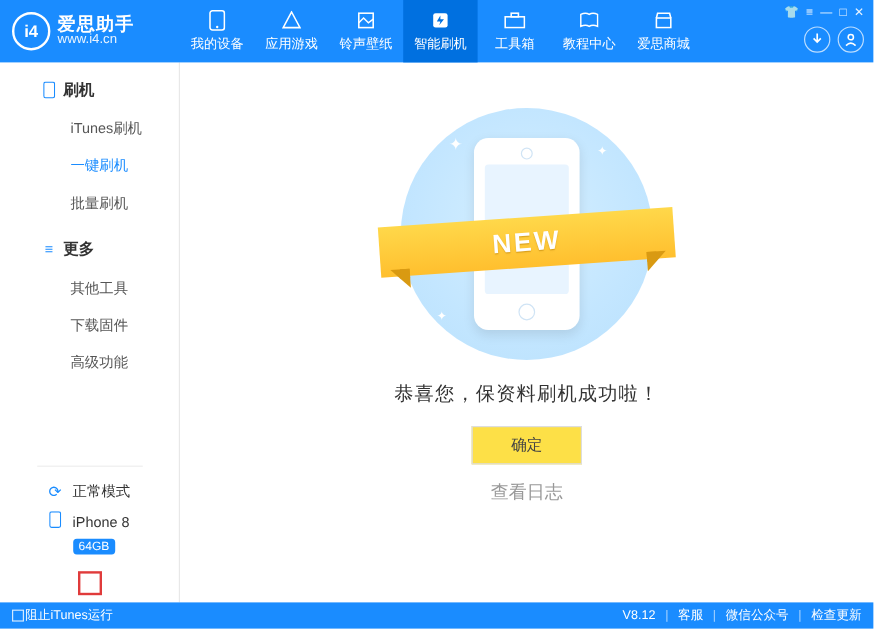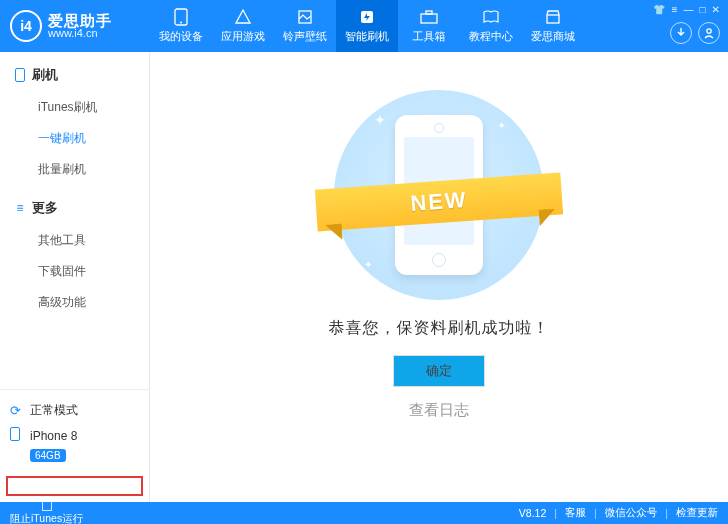--- a/index.html
+++ b/index.html
@@ -18,21 +18,21 @@
 .nav-icon { width: 18px; height: 18px; display: flex; align-items: center; justify-content: center; }
 .header-right { position: absolute; right: 8px; top: 4px; display: flex; gap: 6px; align-items: center; }
 .win-btn { color: #fff; font-size: 10px; cursor: pointer; opacity: 0.9; }
 .header-circles { position: absolute; right: 8px; top: 22px; display: flex; gap: 6px; }
 .hcircle { width: 22px; height: 22px; border: 1.5px solid rgba(255,255,255,0.7); border-radius: 50%; display: flex; align-items: center; justify-content: center; color: #fff; font-size: 11px; cursor: pointer; }
 
 
 .body { flex: 1; display: flex; min-height: 0; }
 
 
-.sidebar { width: 150px; border-right: 1px solid #e8e8e8; display: flex; flex-direction: column; font-size: 12px; color: #555; }
+.sidebar { width: 150px; border-right: 1px solid #e8e8e8; display: flex; flex-direction: column; font-size: 12px; color: #555; align-items: center; }
 .side-main { flex: 1; padding: 8px 0; overflow: auto; }
 .side-heading { display: flex; align-items: center; gap: 6px; padding: 6px 14px; color: #333; font-weight: bold; font-size: 13px; }
 .side-heading .hicon { color: #1a8cff; font-size: 12px; width: 12px; display: inline-flex; justify-content: center; }
 .side-items { padding: 2px 0 8px 0; }
 .side-item { padding: 7px 10px 7px 38px; cursor: pointer; }
 .side-item.active { color: #1a8cff; }
 .status-box { padding: 8px 10px; border-top: 1px solid #eee; }
 .status-row { display: flex; align-items: center; gap: 6px; padding: 4px 0; color: #333; }
 .status-row .sicon { color: #1a8cff; font-size: 13px; width: 14px; }
 .badge { display: inline-block; background: #1a8cff; color: #fff; font-size: 10px; padding: 1px 5px; border-radius: 3px; margin-left: 20px; }
@@ -47,26 +47,26 @@
 .phone { width: 88px; height: 160px; background: #fff; border-radius: 12px; box-shadow: 0 4px 10px rgba(0,0,0,0.1); position: relative; display: flex; flex-direction: column; align-items: center; }
 .phone::before { content: ""; position: absolute; top: 8px; width: 8px; height: 8px; border: 1px solid #d0e4f5; border-radius: 50%; }
 .phone .screen { margin-top: 22px; width: 70px; height: 108px; background: #e8f4ff; border-radius: 3px; }
 .phone::after { content: ""; position: absolute; bottom: 8px; width: 12px; height: 12px; border: 1px solid #d0e4f5; border-radius: 50%; }
 .ribbon { position: absolute; top: 88px; left: -18px; right: -18px; height: 48px; display: flex; align-items: center; justify-content: center; }
 .ribbon-body { background: linear-gradient(#ffd84a, #ffbf2e); height: 42px; width: 100%; display: flex; align-items: center; justify-content: center; color: #fff; font-weight: bold; font-size: 22px; letter-spacing: 2px; text-shadow: 0 1px 1px rgba(180,120,0,0.5); position: relative; transform: rotate(-4deg); }
 .ribbon-body::before, .ribbon-body::after { content: ""; position: absolute; bottom: -10px; border: 8px solid transparent; }
 .ribbon-body::before { left: 8px; border-top-color: #d99a12; border-right-color: #d99a12; }
 .ribbon-body::after { right: 8px; border-top-color: #d99a12; border-left-color: #d99a12; }
 .success-text { margin-top: 18px; font-size: 16px; color: #333; letter-spacing: 1px; }
-.ok-btn { margin-top: 16px; padding: 6px 32px; border: 1px solid #ddd; background: #0ea5e9; font-size: 13px; color: #444; cursor: pointer; }
+.ok-btn { margin-top: 16px; padding: 6px 32px; border: 1px solid #ddd; background: #fde047; font-size: 13px; color: #444; cursor: pointer; }
 .log-link { margin-top: 14px; font-size: 15px; color: #999; cursor: pointer; }
 
 
 .footer { height: 22px; background: #1a8cff; color: #fff; font-size: 10.5px; display: flex; align-items: center; padding: 0 10px; }
-.footer .fchk { display: flex; align-items: center; gap: 1px; cursor: pointer; flex-direction: column; }
+.footer .fchk { display: flex; align-items: center; gap: 1px; cursor: pointer; }
 .footer .fchk .box { width: 10px; height: 10px; border: 1px solid rgba(255,255,255,0.8); }
 .footer .spacer { flex: 1; }
 .footer .fsep { opacity: 0.6; margin: 0 8px; }
 </style>
 </head>
 <body>
 
 <div class="header">
   <div class="logo-wrap">
     <div class="logo-circle">i4</div>

